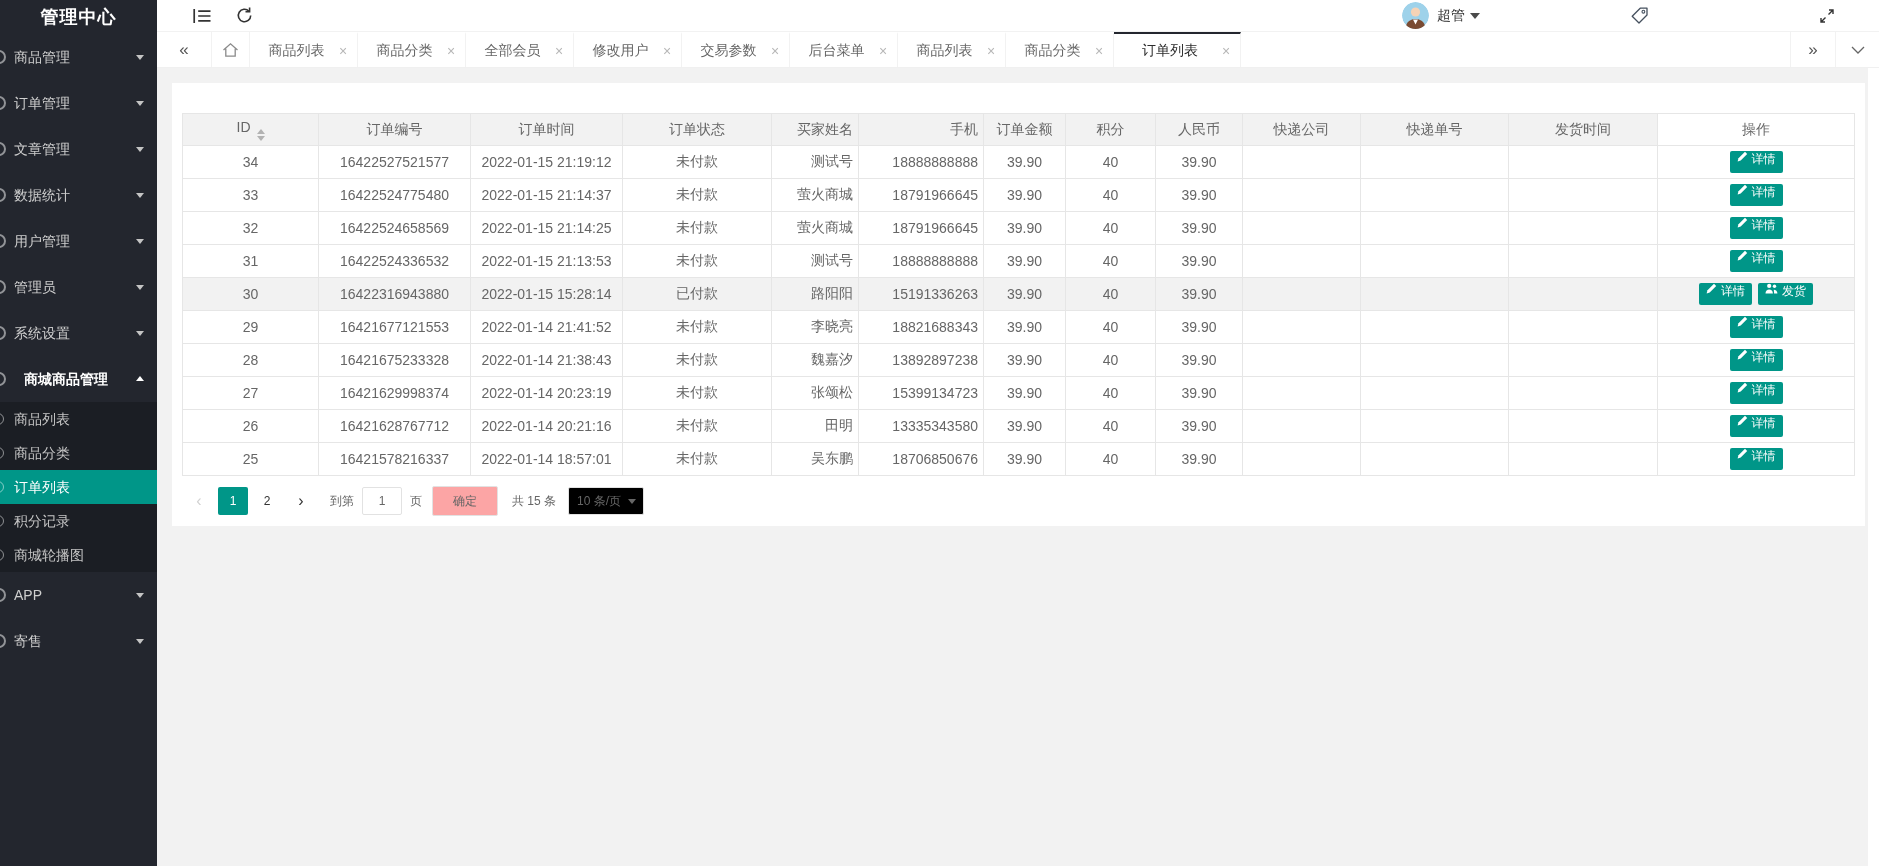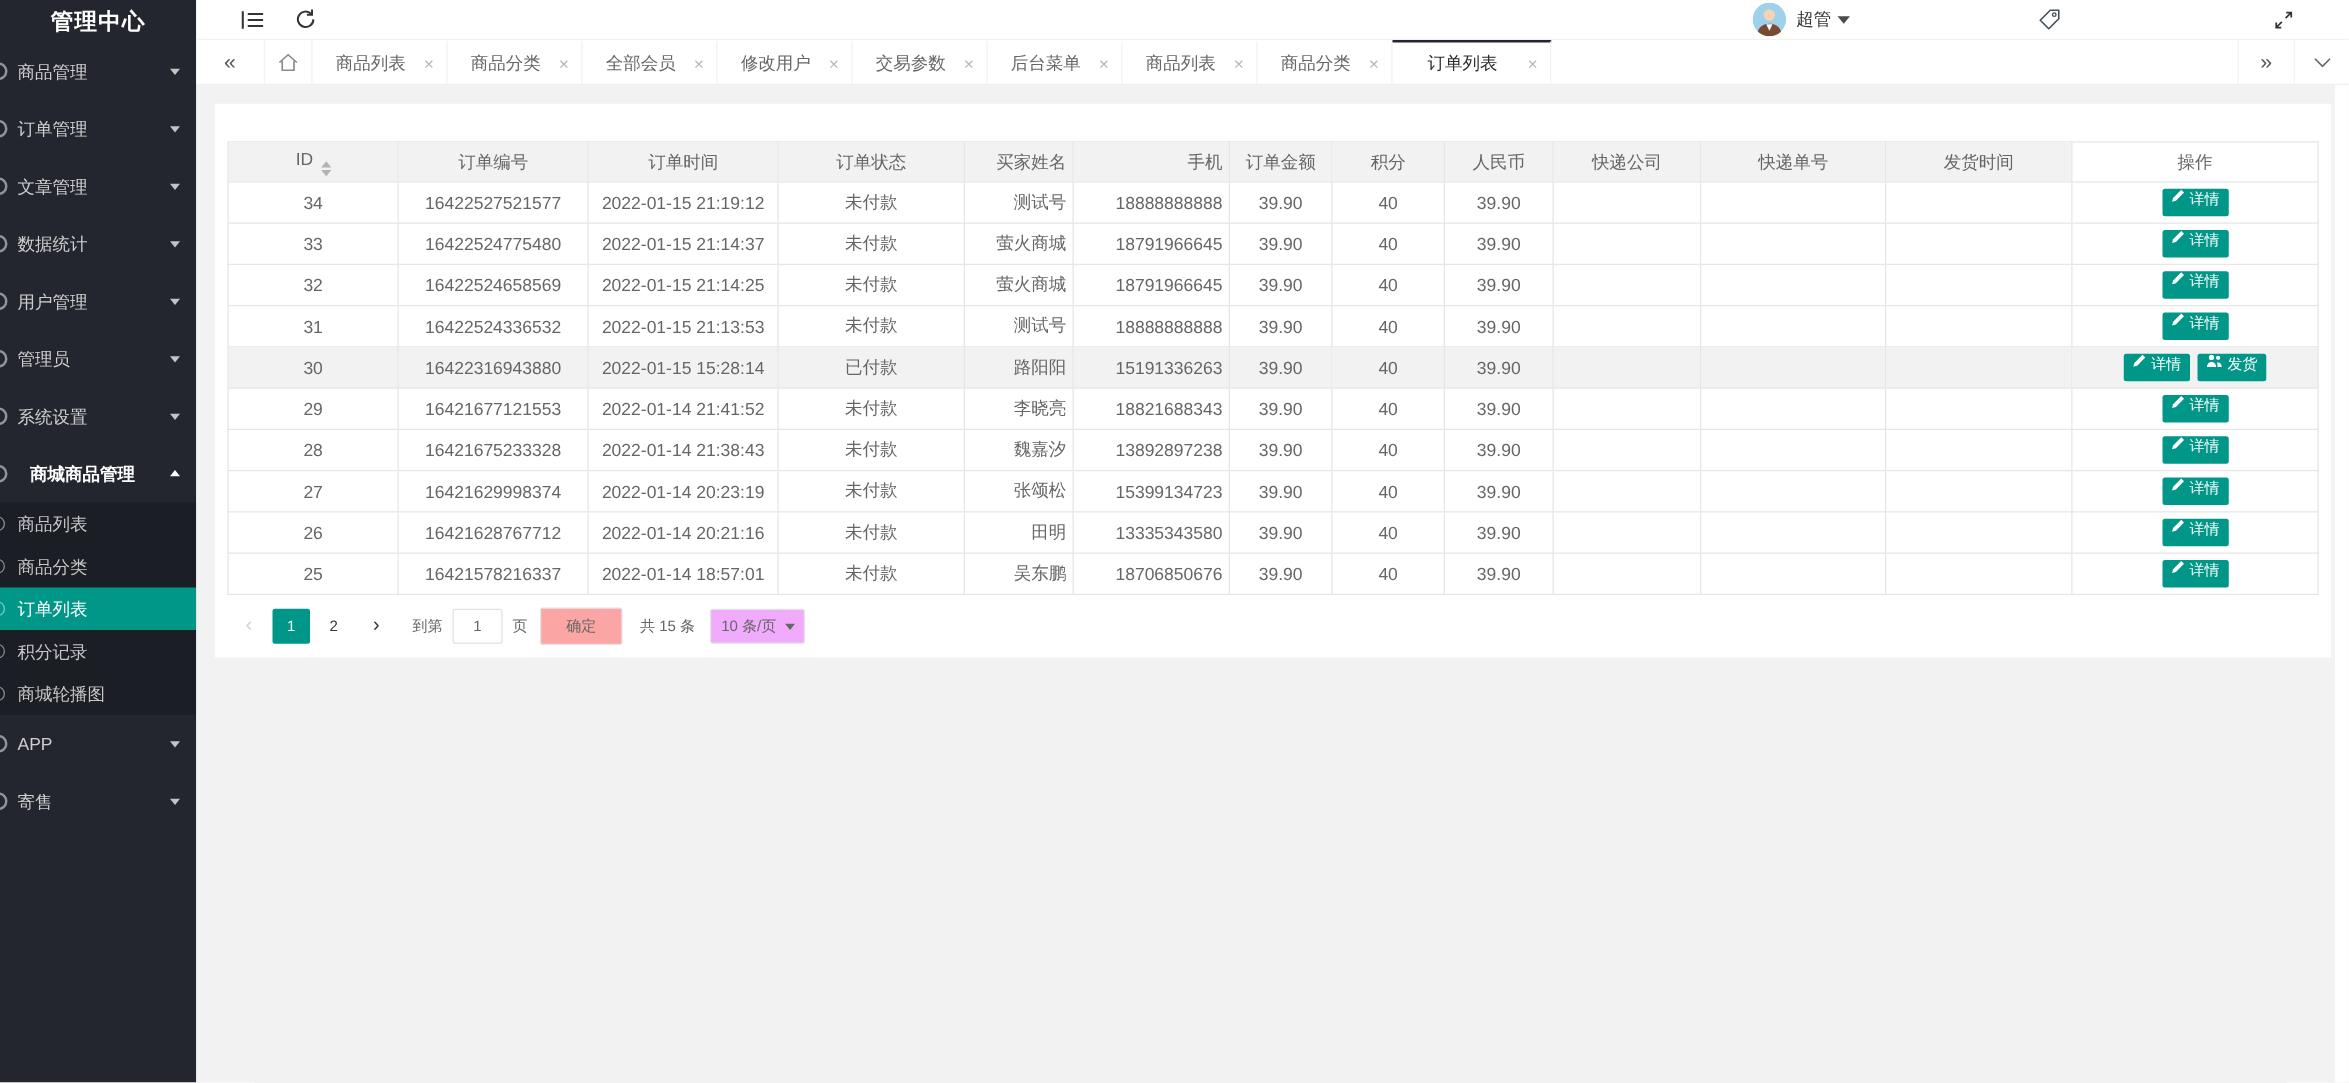--- a/index.html
+++ b/index.html
@@ -73,21 +73,21 @@
   .pager{display:flex;align-items:center;margin-top:10px;font-size:12px;color:#666;padding-left:2px;}
   .pg{min-width:30px;height:28px;line-height:28px;text-align:center;border-radius:2px;margin-right:4px;background:#fff;color:#333;cursor:pointer;font-size:16px;user-select:none;}
   .pg.num{font-size:12px;}
   .pg.disabled{color:#d2d2d2;cursor:default;}
   .pg.active{background:var(--accent);color:#fff;cursor:default;}
   .goto-label{margin:0 8px 0 10px;}
   .goto-input{width:40px;height:28px;border:1px solid #e2e2e2;border-radius:2px;text-align:center;color:#666;font-size:12px;outline:none;font-family:inherit;}
   .page-label{margin:0 10px 0 8px;}
   .pg-confirm{height:30px;padding:0 20px;background:#fca5a5;border:1px solid #e2e2e2;border-radius:2px;font-size:12px;color:#666;cursor:pointer;margin-right:14px;font-family:inherit;}
   .total{margin-right:12px;}
-  .per-select{position:relative;height:28px;line-height:26px;border:1px solid #e2e2e2;border-radius:2px;padding:0 22px 0 8px;cursor:pointer;background:#f0abfc;}
+  .per-select{position:relative;height:28px;line-height:26px;border:1px solid #e2e2e2;border-radius:2px;padding:0 22px 0 8px;cursor:pointer;background:#000000;}
   .per-select::after{content:"";position:absolute;right:7px;top:11px;border-left:4px solid transparent;border-right:4px solid transparent;border-top:5px solid #666;}
 
   .scroll-strip{position:absolute;right:0;top:68px;bottom:0;width:12px;background:#fff;}
 </style>
 </head>
 <body>
 
 <div class="app">
 
   <aside class="sidebar">

